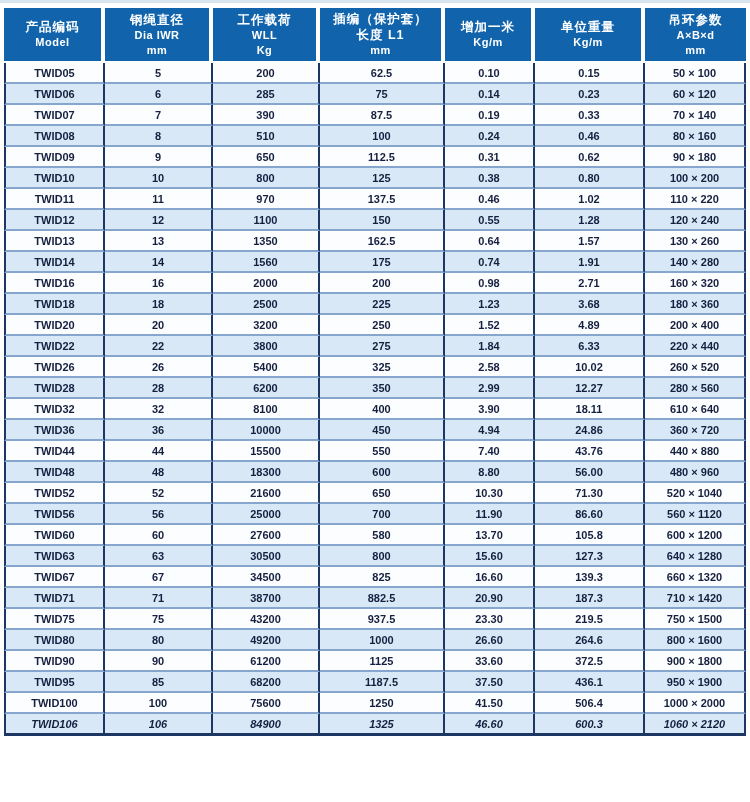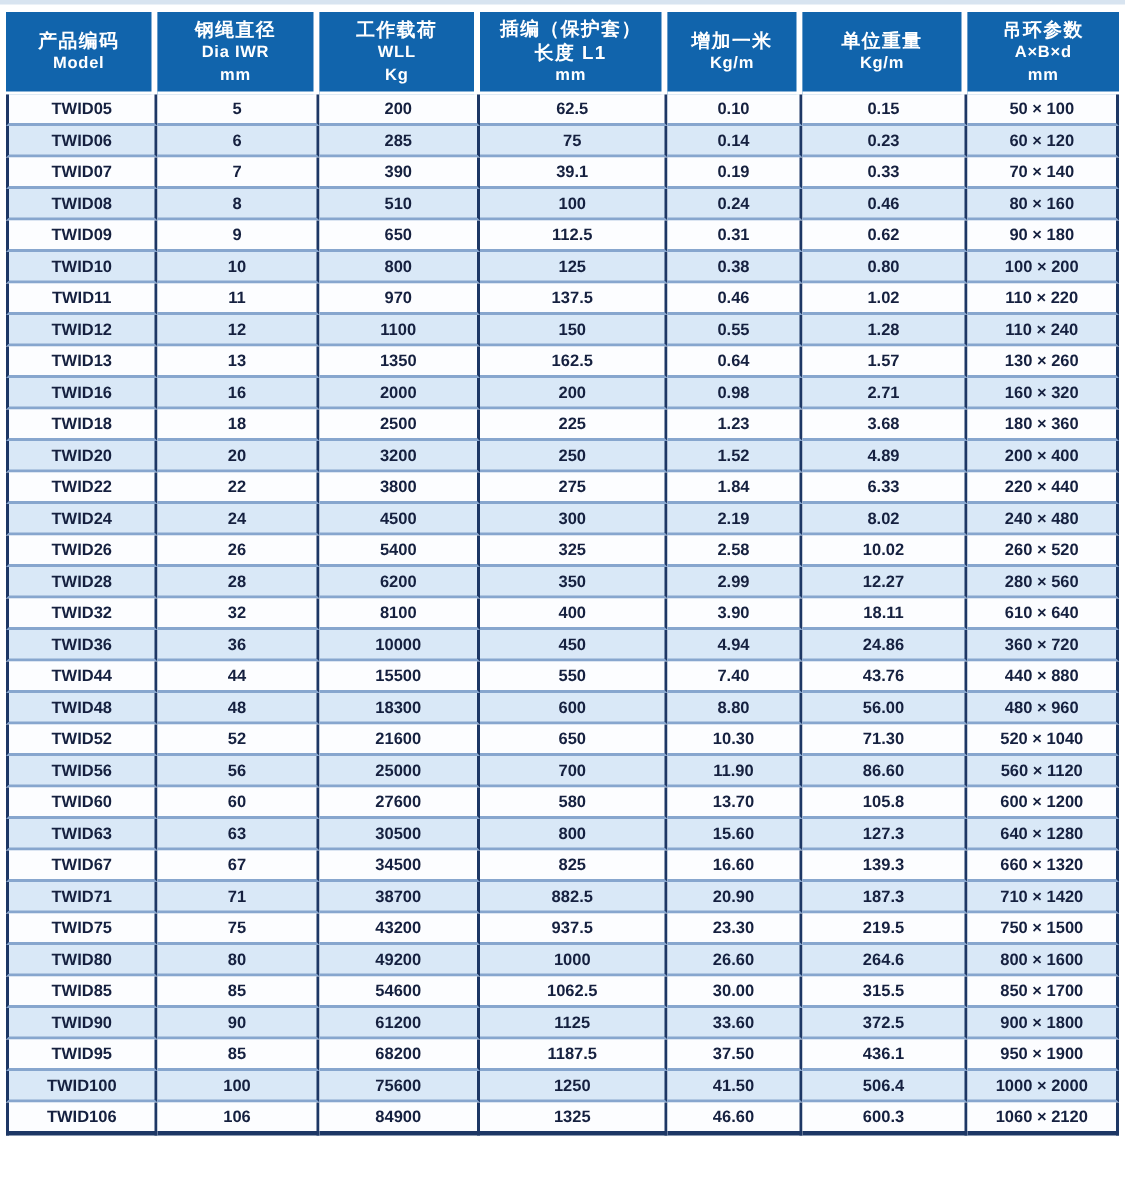--- a/index.html
+++ b/index.html
@@ -32,21 +32,21 @@
     height:19px;padding:0;text-align:center;vertical-align:middle;
     font-size:11px;font-weight:bold;
     color:var(--text,#15203f);
     border-right:2px solid var(--border_dark,#1d3765);
     border-bottom:2px solid var(--separator,#87a6ce);
     white-space:nowrap;overflow:hidden;
   }
   tbody td:first-child{border-left:2px solid var(--border_dark,#1d3765);}
   tbody tr:nth-child(odd) td{background:var(--row_bg,#fcfdff);}
   tbody tr:nth-child(even) td{background:var(--row_alt,#d9e8f7);}
-  tbody tr:last-child td{border-bottom:3px solid var(--border_dark,#1d3765);}
+  tbody tr:last-child td{border-bottom:3px solid var(--border_dark,#1d3765);font-style:italic;}
 </style>
 </head>
 <body>
 
 <div class="top-strip"></div>
 
 <div class="page">
   <table>
     <colgroup>
       <col style="width:101px">
@@ -109,21 +109,21 @@
           <td>285</td>
           <td>75</td>
           <td>0.14</td>
           <td>0.23</td>
           <td>60 × 120</td>
         </tr>
         <tr>
           <td>TWID07</td>
           <td>7</td>
           <td>390</td>
-          <td>39.1</td>
+          <td>87.5</td>
           <td>0.19</td>
           <td>0.33</td>
           <td>70 × 140</td>
         </tr>
         <tr>
           <td>TWID08</td>
           <td>8</td>
           <td>510</td>
           <td>100</td>
           <td>0.24</td>
@@ -157,32 +157,41 @@
           <td>1.02</td>
           <td>110 × 220</td>
         </tr>
         <tr>
           <td>TWID12</td>
           <td>12</td>
           <td>1100</td>
           <td>150</td>
           <td>0.55</td>
           <td>1.28</td>
-          <td>110 × 240</td>
+          <td>120 × 240</td>
         </tr>
         <tr>
           <td>TWID13</td>
           <td>13</td>
           <td>1350</td>
           <td>162.5</td>
           <td>0.64</td>
           <td>1.57</td>
           <td>130 × 260</td>
         </tr>
         <tr>
+          <td>TWID14</td>
+          <td>14</td>
+          <td>1560</td>
+          <td>175</td>
+          <td>0.74</td>
+          <td>1.91</td>
+          <td>140 × 280</td>
+        </tr>
+        <tr>
           <td>TWID16</td>
           <td>16</td>
           <td>2000</td>
           <td>200</td>
           <td>0.98</td>
           <td>2.71</td>
           <td>160 × 320</td>
         </tr>
         <tr>
           <td>TWID18</td>
@@ -205,29 +214,20 @@
         <tr>
           <td>TWID22</td>
           <td>22</td>
           <td>3800</td>
           <td>275</td>
           <td>1.84</td>
           <td>6.33</td>
           <td>220 × 440</td>
         </tr>
         <tr>
-          <td>TWID24</td>
-          <td>24</td>
-          <td>4500</td>
-          <td>300</td>
-          <td>2.19</td>
-          <td>8.02</td>
-          <td>240 × 480</td>
-        </tr>
-        <tr>
           <td>TWID26</td>
           <td>26</td>
           <td>5400</td>
           <td>325</td>
           <td>2.58</td>
           <td>10.02</td>
           <td>260 × 520</td>
         </tr>
         <tr>
           <td>TWID28</td>
@@ -340,29 +340,20 @@
         <tr>
           <td>TWID80</td>
           <td>80</td>
           <td>49200</td>
           <td>1000</td>
           <td>26.60</td>
           <td>264.6</td>
           <td>800 × 1600</td>
         </tr>
         <tr>
-          <td>TWID85</td>
-          <td>85</td>
-          <td>54600</td>
-          <td>1062.5</td>
-          <td>30.00</td>
-          <td>315.5</td>
-          <td>850 × 1700</td>
-        </tr>
-        <tr>
           <td>TWID90</td>
           <td>90</td>
           <td>61200</td>
           <td>1125</td>
           <td>33.60</td>
           <td>372.5</td>
           <td>900 × 1800</td>
         </tr>
         <tr>
           <td>TWID95</td>

